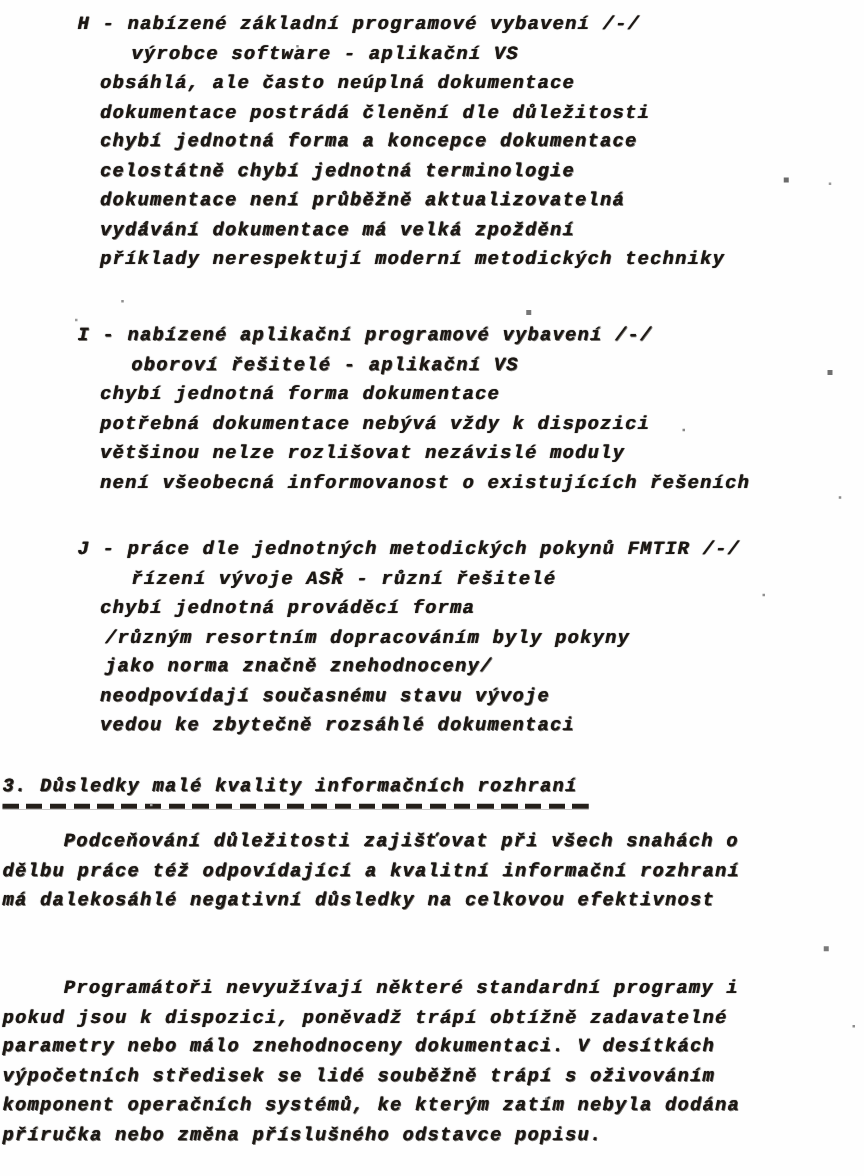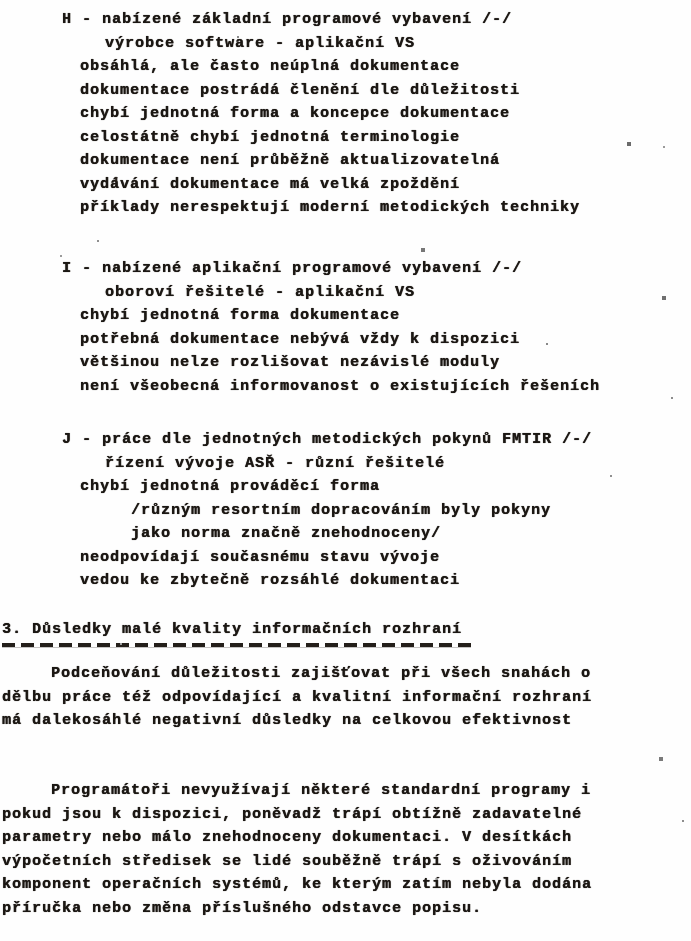--- a/index.html
+++ b/index.html
@@ -13,34 +13,35 @@
     height: 941px;
     background: #fefefe;
     overflow: hidden;
     font-family: "Liberation Mono", "DejaVu Sans Mono", monospace;
     font-weight: 700;
     color: #1b1713;
   }
   .block {
     position: absolute;
     left: 0;
+    font-style: italic;
   }
   .tline {
     position: relative;
     height: 23.5px;
     line-height: 23.5px;
     font-size: 15px;
     letter-spacing: 1px;
     white-space: nowrap;
     text-shadow: 0 0 0.8px rgba(25,20,15,0.9), 0.5px 0.4px 0.4px rgba(25,20,15,0.55);
   }
   .ind-1 { padding-left: 62px; }
   .ind-2 { padding-left: 105px; }
   .ind-3 { padding-left: 80px; }
-  .ind-4 { padding-left: 115px; margin-left: 16px; }
+  .ind-4 { padding-left: 84px; }
   .p-first { padding-left: 48px; text-align: center; }
 
   .sec-h { top: 8px; }
   .sec-i { top: 257px; }
   .sec-j { top: 428px; }
   .heading-block { top: 618px; left: 2px; }
   .para-1 { top: 662px; left: 2px; }
   .para-2 { top: 779px; left: 2px; }
 
   .heading-underline {

